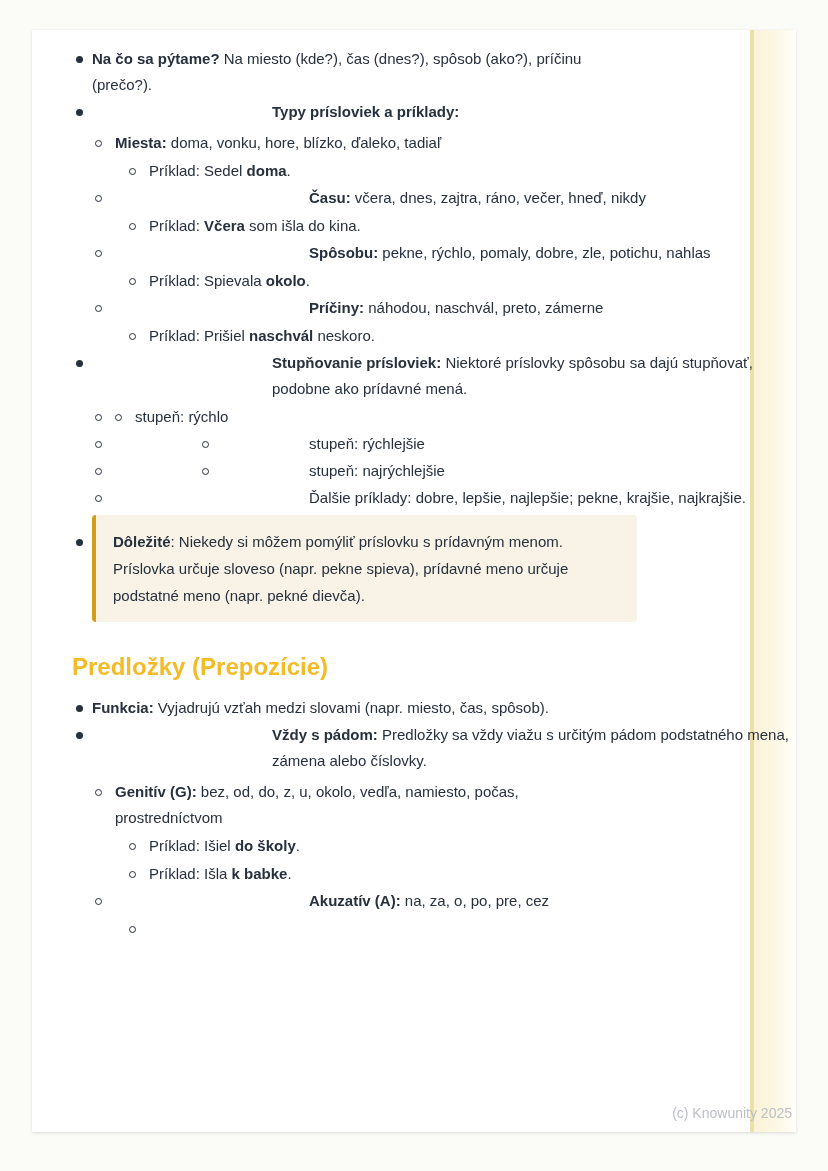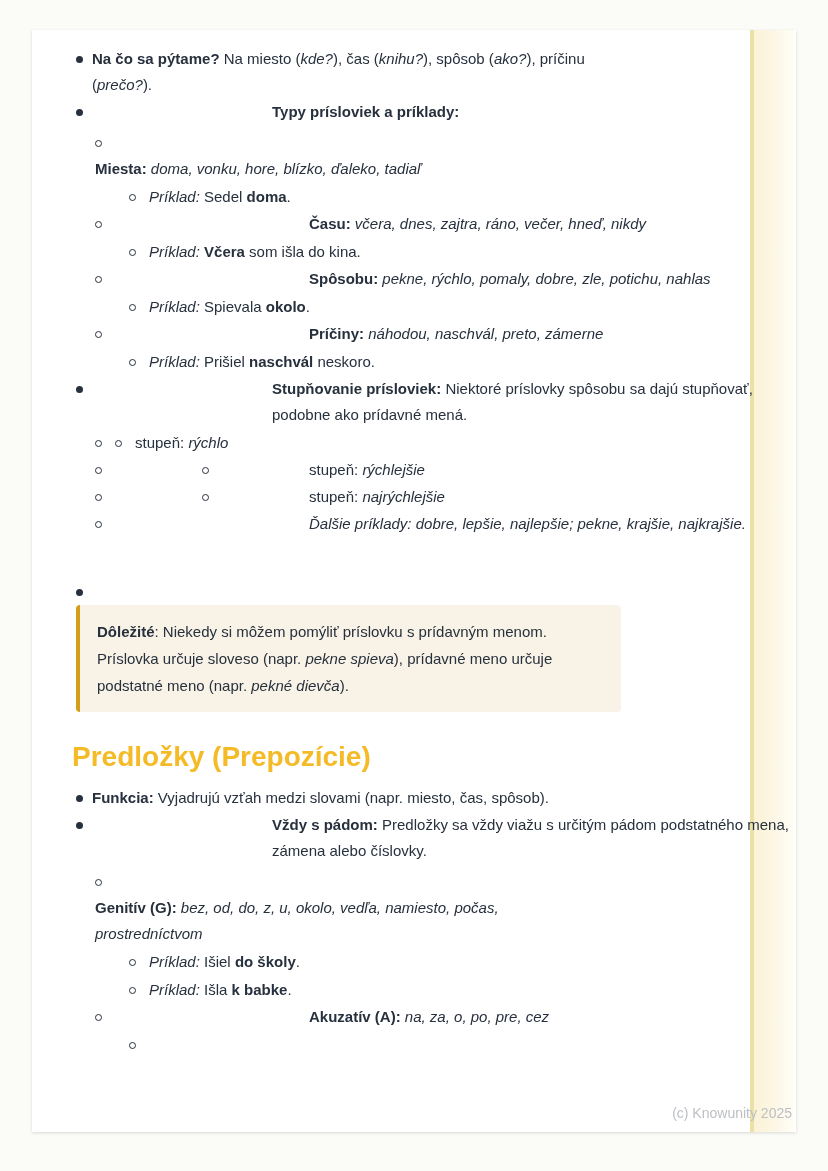--- a/index.html
+++ b/index.html
@@ -29,71 +29,71 @@
     padding:16px 0 0 0;
     font-size:15px;line-height:26px;
   }
   
   .row{display:flex;align-items:flex-start;}
   .row.lvl1{padding-left:44px;}
   .row.lvl2{padding-left:63px;}
   .row.lvl3{padding-left:97px;}
   .gap-first{margin-top:0;}
   .gap-xs{margin-top:2px;align-items:flex-end;}
-  .gap-sm{margin-top:5px;flex-direction:column;}
+  .gap-sm{margin-top:5px;}
   .gap-lg{margin-top:1px;justify-content:space-between;}
-  .gap-xl{margin-top:28px;flex-direction:column;}
+  .gap-xl{margin-top:4px;}
   .marker{flex:none;width:16px;height:26px;display:flex;align-items:center;}
   .row.lvl2 .marker,.row.lvl3 .marker{width:20px;}
   .marker.wide{width:32px;}
   .marker .dot{width:7px;height:7px;border-radius:50%;}
   .marker.disc .dot{background:var(--text,#27303d);}
   .marker.circle .dot{width:7px;height:7px;box-sizing:border-box;border:1.5px solid var(--text,#27303d);background:transparent;}
   .txt{flex:1;min-width:0;}
   .row.lvl1 .txt{max-width:524px;}
   .row.lvl2 .txt{max-width:487px;}
   .row.lvl3 .txt{max-width:470px;}
   .txt .b{font-weight:700;}
-  .txt .i{font-style:italic;}
+  .txt .i{}
   
   .row.callout-row .marker{margin-top:14px;}
   .callout{
     box-sizing:border-box;
     width:545px;max-width:545px;
     background:var(--callout-bg,#f8f3e6);
     border-left:4px solid var(--callout-border,#d29e1b);
     border-radius:4px;
     padding:13px 18px 13px 17px;
     line-height:27px;
   }
   
   .section-heading{
     margin:30px 0 13px 0;
     padding-left:40px;
-    font-size:28px;line-height:30px;font-weight:700;
+    font-size:24px;line-height:30px;font-weight:700;
     color:var(--accent,#f4bb27);
   }
   .watermark{
     position:absolute;right:4px;bottom:12px;z-index:3;
     font-size:14px;line-height:14px;
     color:var(--watermark,#bcbfc4);
   }
 </style>
 </head>
 <body style="--accent: #f4bb27; --text: #27303d; --callout-border: #d29e1b; --callout-bg: #f8f3e6; --strip-line: #ece0a9; --strip-fill: #fbf3d6; --watermark: #bcbfc4;">
 
 <div class="page">
   <div class="edge-strip"></div>
   <div class="content" id="content">
       <div class="list">
         <div class="row lvl1 gap-first">
           <span class="marker disc">
             <span class="dot"></span>
           </span>
-          <div class="txt"><span class="b ">Na čo sa pýtame?</span><span class=""> Na miesto (</span><span class="i">kde?</span><span class="">), čas (</span><span class="i">knihu?</span><span class="">), spôsob (</span><span class="i">ako?</span><span class="">), príčinu (</span><span class="i">prečo?</span><span class="">).</span></div>
+          <div class="txt"><span class="b ">Na čo sa pýtame?</span><span class=""> Na miesto (</span><span class="i">kde?</span><span class="">), čas (</span><span class="i">dnes?</span><span class="">), spôsob (</span><span class="i">ako?</span><span class="">), príčinu (</span><span class="i">prečo?</span><span class="">).</span></div>
         </div>
         <div class="row lvl1 gap-lg">
           <span class="marker disc">
             <span class="dot"></span>
           </span>
           <div class="txt"><span class="b ">Typy prísloviek a príklady:</span></div>
         </div>
         <div class="row lvl2 gap-sm">
           <span class="marker circle">
             <span class="dot"></span>

